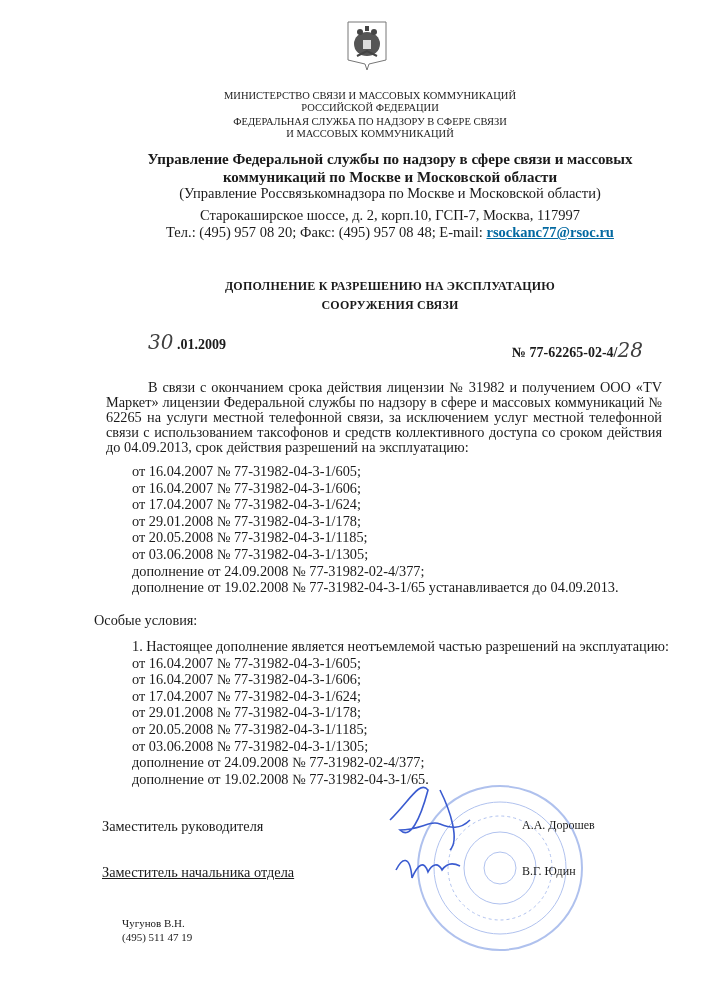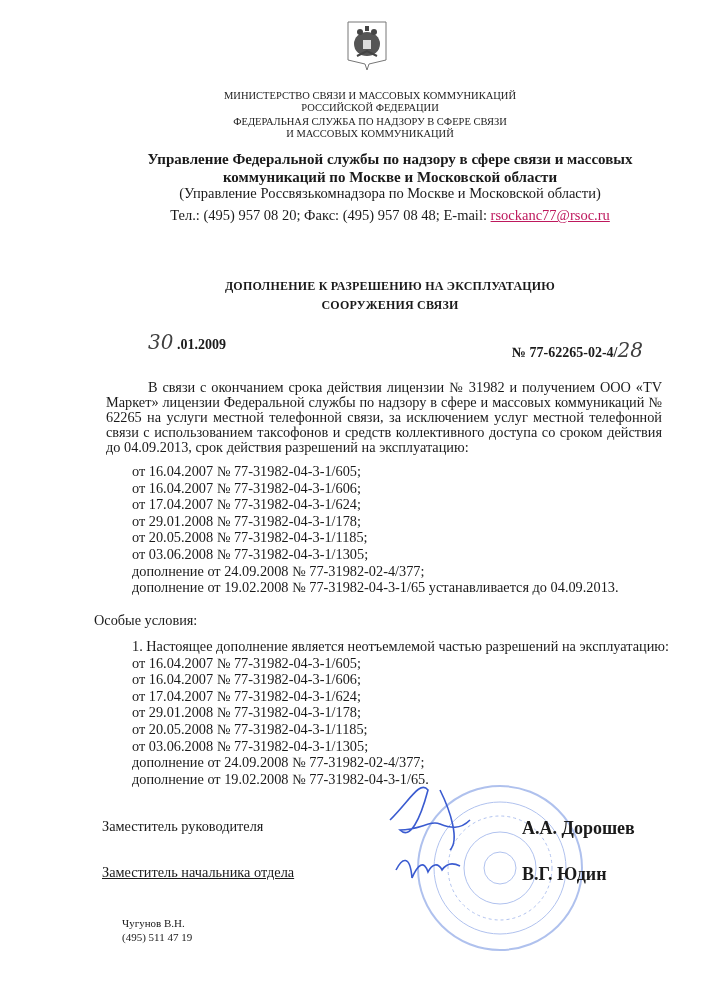--- a/index.html
+++ b/index.html
@@ -7,33 +7,33 @@
          font-family: "Liberation Serif", "DejaVu Serif", serif; color: #1a1a1a; }
   .abs { position: absolute; }
   .center { text-align: center; }
   .emblem { left: 345px; top: 20px; width: 44px; height: 52px; }
   .ministry { left: 200px; width: 340px; font-size: 10.5px; line-height: 12px; color: #222; }
   .m1 { top: 90px; }
   .m2 { top: 116px; }
   .dept { left: 100px; width: 580px; top: 150px; font-size: 15px; font-weight: bold; line-height: 18px; }
   .dept-sub { left: 100px; width: 580px; top: 185px; font-size: 14.5px; line-height: 17px; }
   .addr { left: 100px; width: 580px; top: 207px; font-size: 14.5px; line-height: 17px; }
-  .addr a { color: #be185d; text-decoration: underline; }
+  .addr a { color: #0369a1; text-decoration: underline; font-weight: bold; }
   .title { left: 100px; width: 580px; top: 277px; font-size: 12px; font-weight: bold; line-height: 19px; letter-spacing: 0.2px; }
   .date-row { left: 148px; top: 330px; font-size: 14px; font-weight: bold; }
   .num-row { left: 512px; top: 330px; font-size: 14px; font-weight: bold; margin-top: 8px; }
   .hand { font-family: "DejaVu Serif", serif; font-style: italic; font-weight: normal; color: #404040; font-size: 20px; }
   .body-para { left: 106px; width: 556px; top: 380px; font-size: 14.3px; line-height: 15px; text-align: justify; }
   .body-para .indent { display: inline-block; width: 42px; }
   .list { font-size: 14.3px; line-height: 16.6px; }
   .list1 { left: 132px; top: 463px; }
   .special-head { left: 94px; top: 612px; font-size: 14.3px; }
   .list2 { left: 132px; top: 638px; }
   .sig-label { left: 102px; font-size: 14.3px; }
-  .sig-name { font-size: 18px; font-weight: bold; }
+  .sig-name { font-size: 12px; }
   .s1 { top: 818px; }
   .s2 { top: 864px; text-decoration: underline; }
   .n1 { left: 522px; top: 818px; }
   .n2 { left: 522px; top: 864px; }
   .exec { left: 106px; top: 916px; font-size: 11px; line-height: 14px; margin-left: 16px; }
   .stamp { left: 380px; top: 780px; width: 240px; height: 180px; }
 </style>
 </head>
 <body>
 
@@ -58,20 +58,21 @@
   <div>И МАССОВЫХ КОММУНИКАЦИЙ</div>
 </div>
 
 <div class="abs dept center">
   <div>Управление Федеральной службы по надзору в сфере связи и массовых</div>
   <div>коммуникаций по Москве и Московской области</div>
 </div>
 <div class="abs dept-sub center">(Управление Россвязькомнадзора по Москве и Московской области)</div>
 
 <div class="abs addr center">
+  <div>Старокаширское шоссе, д. 2, корп.10, ГСП-7, Москва, 117997</div>
   <div><span>Тел.: (495) 957 08 20; Факс: (495) 957 08 48; E-mail: </span><a>rsockanc77@rsoc.ru</a></div>
 </div>
 
 <div class="abs title center">
   <div>ДОПОЛНЕНИЕ К РАЗРЕШЕНИЮ НА ЭКСПЛУАТАЦИЮ</div>
   <div>СООРУЖЕНИЯ СВЯЗИ</div>
 </div>
 
 <div class="abs date-row">
   <span class="hand">30</span>

